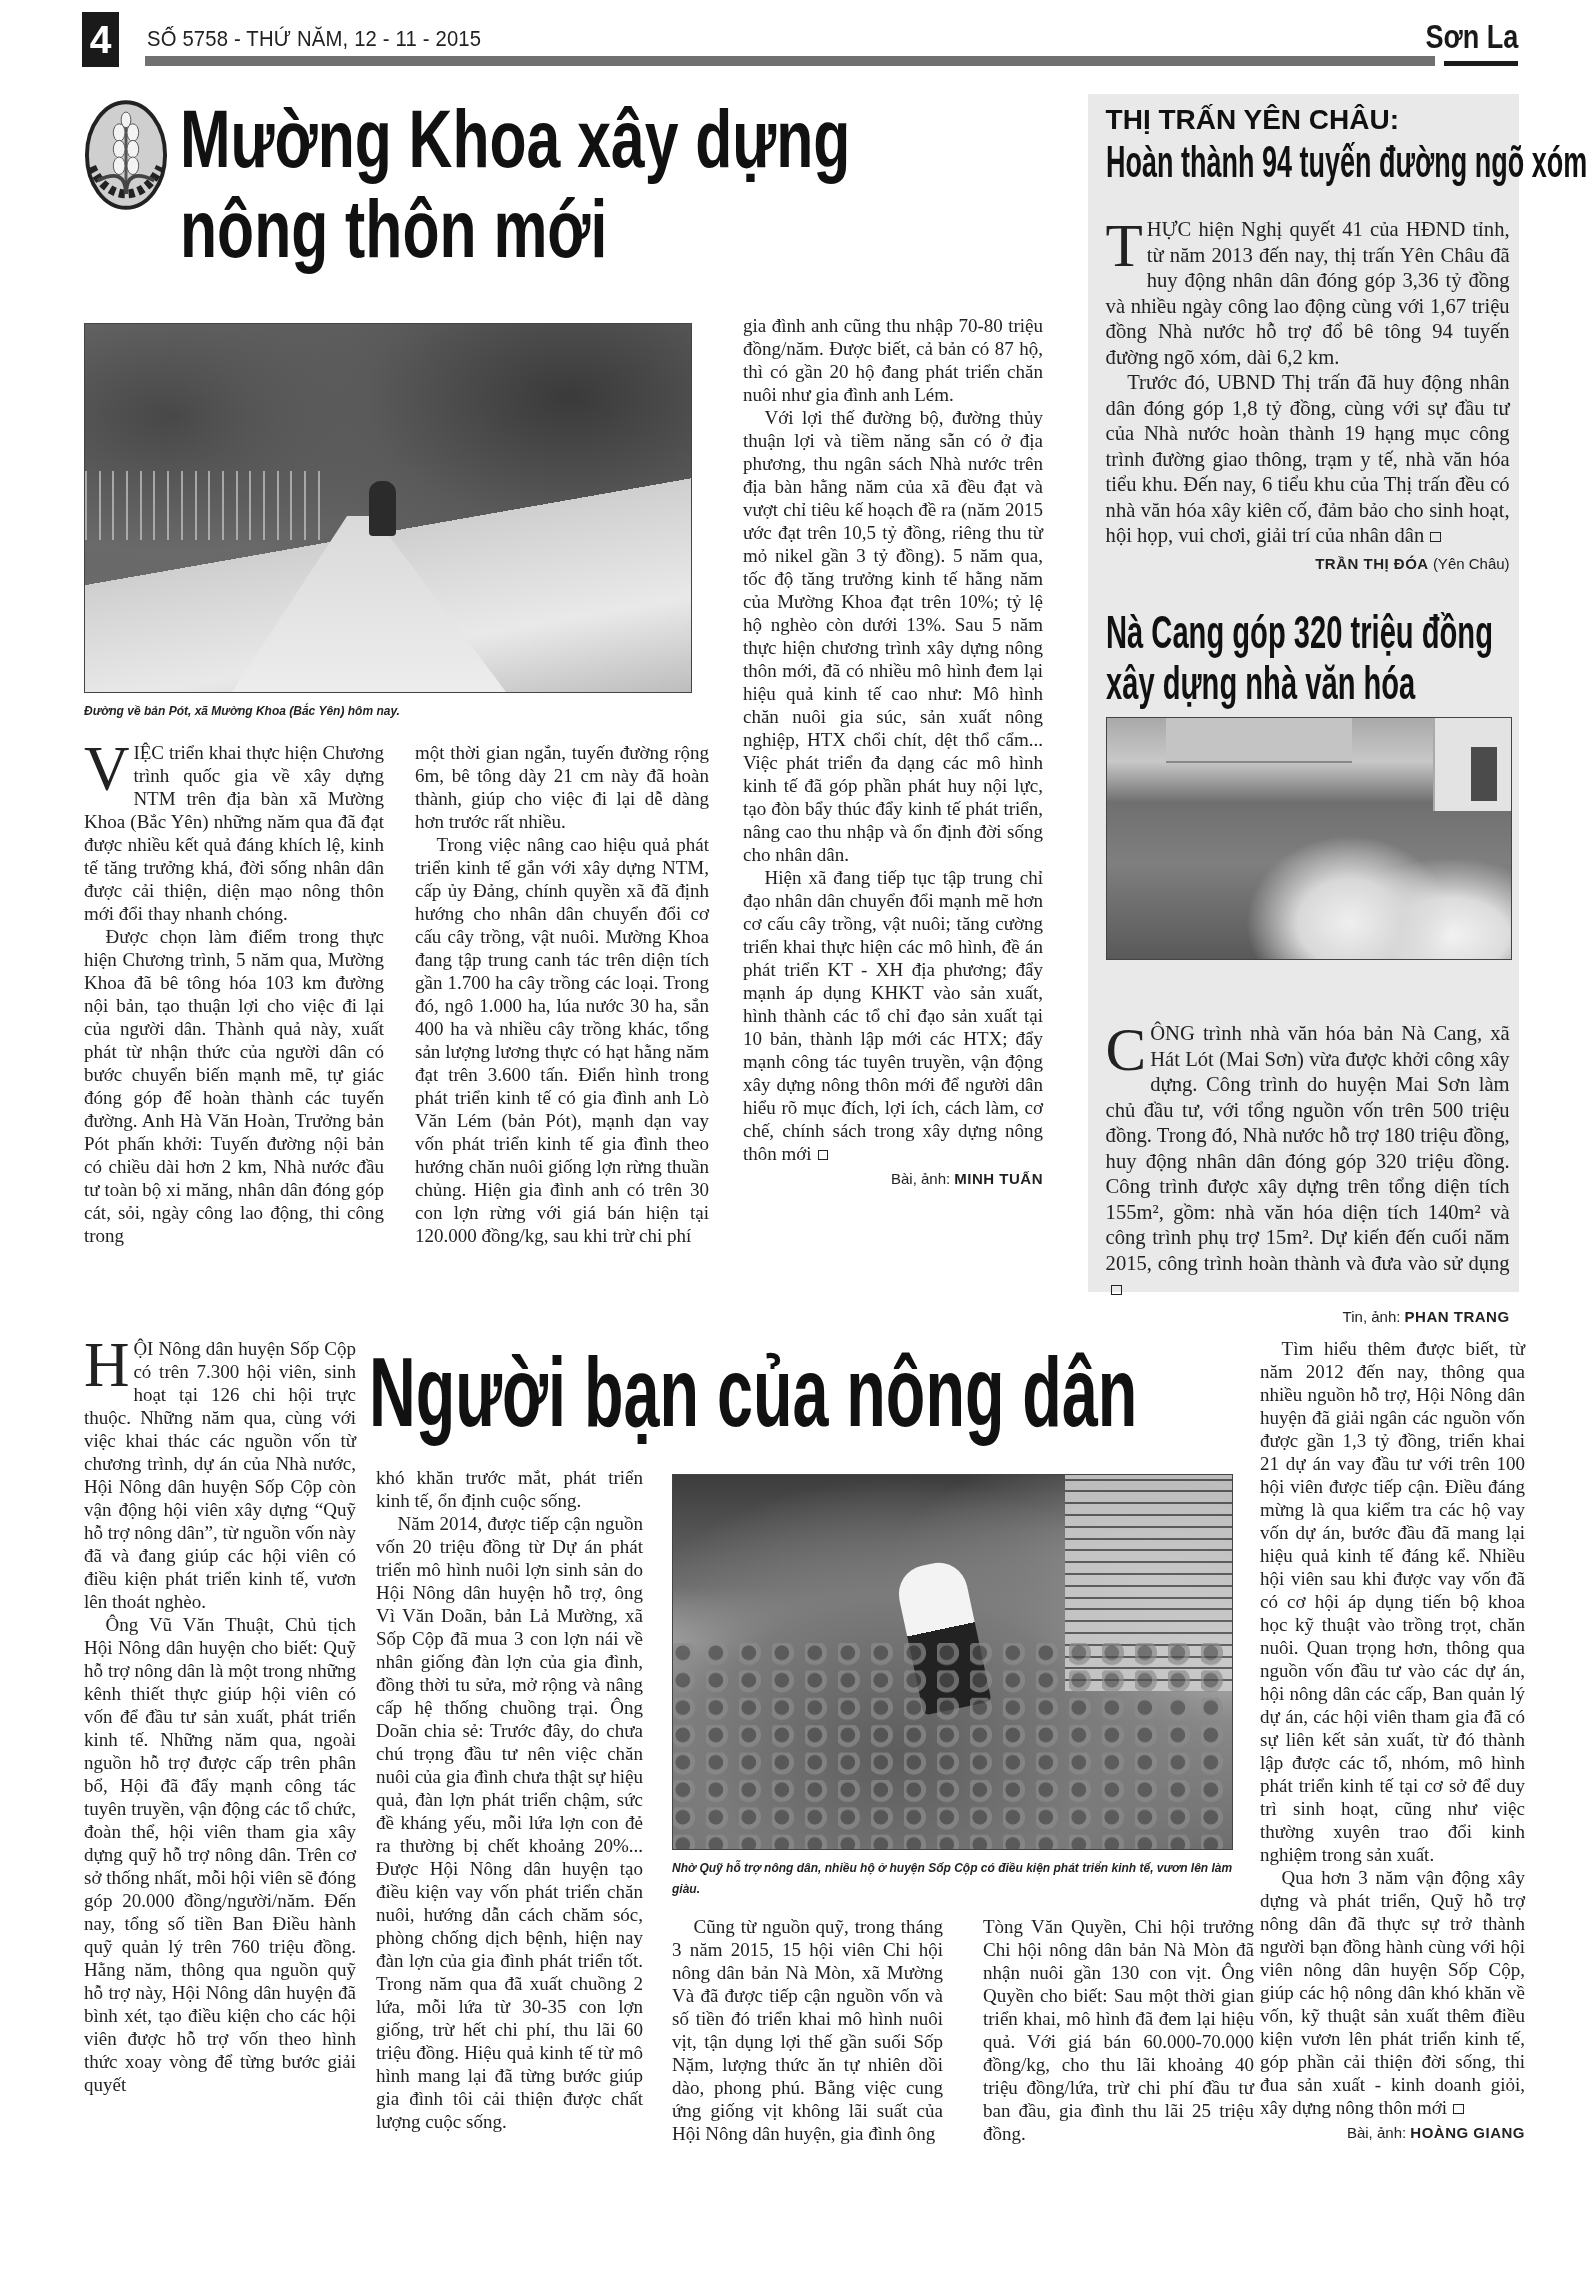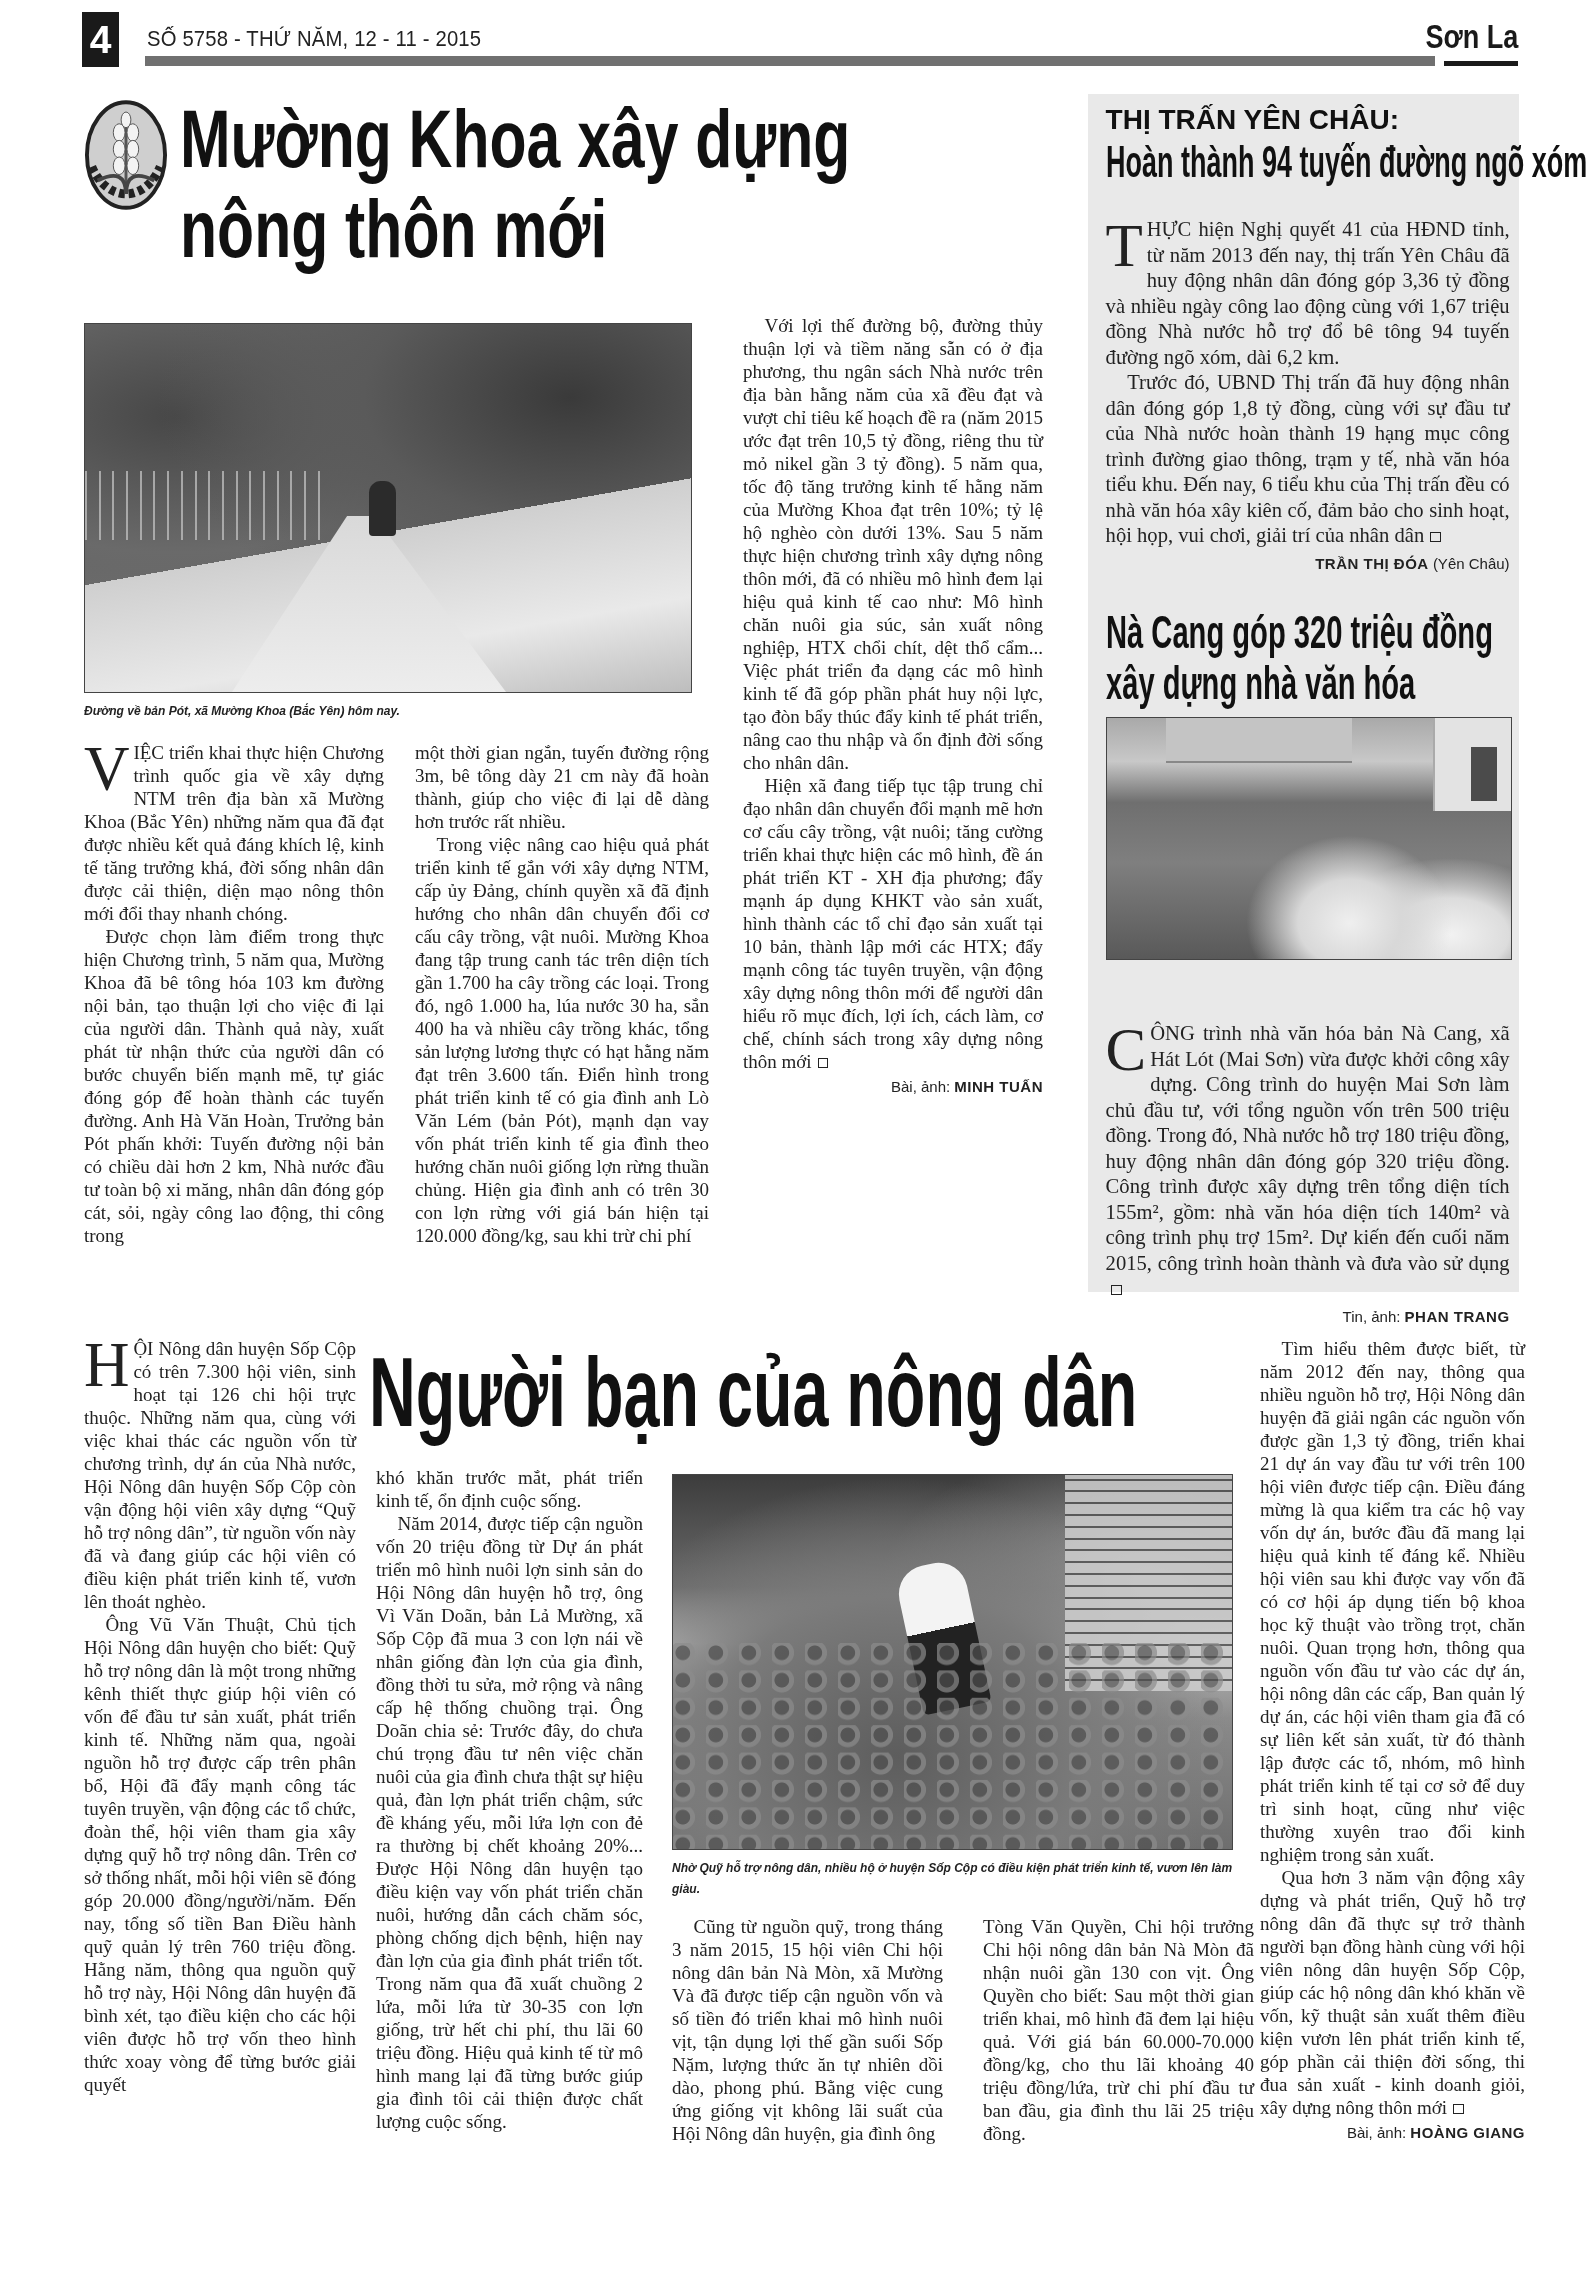--- a/index.html
+++ b/index.html
@@ -100,24 +100,25 @@
   <div class="road-strip"></div>
   <div class="rider"></div>
 </div>
 <div class="caption" style="left:84px; top:701px; width:608px;">Đường về bản Pót, xã Mường Khoa (Bắc Yên) hôm nay.</div>
 
 <div class="body-col" style="left:84px; top:741px; width:300px;">
   <p class="dropcap-p"><span class="dropcap">V</span><span>IỆC triển khai thực hiện Chương trình quốc gia về xây dựng NTM trên địa bàn xã Mường Khoa (Bắc Yên) những năm qua đã đạt được nhiều kết quả đáng khích lệ, kinh tế tăng trưởng khá, đời sống nhân dân được cải thiện, diện mạo nông thôn mới đổi thay nhanh chóng.</span></p>
   <p>Được chọn làm điểm trong thực hiện Chương trình, 5 năm qua, Mường Khoa đã bê tông hóa 103 km đường nội bản, tạo thuận lợi cho việc đi lại của người dân. Thành quả này, xuất phát từ nhận thức của người dân có bước chuyển biến mạnh mẽ, tự giác đóng góp để hoàn thành các tuyến đường. Anh Hà Văn Hoàn, Trưởng bản Pót phấn khởi: Tuyến đường nội bản có chiều dài hơn 2 km, Nhà nước đầu tư toàn bộ xi măng, nhân dân đóng góp cát, sỏi, ngày công lao động, thi công trong</p>
 </div>
 <div class="body-col" style="left:415px; top:741px; width:294px;">
-  <p style="text-indent:0">một thời gian ngắn, tuyến đường rộng 3m, bê tông dày 21 cm này đã hoàn thành, giúp cho việc đi lại dễ dàng hơn trước rất nhiều.</p>
+  <p style="text-indent:0">một thời gian ngắn, tuyến đường rộng 6m, bê tông dày 21 cm này đã hoàn thành, giúp cho việc đi lại dễ dàng hơn trước rất nhiều.</p>
   <p>Trong việc nâng cao hiệu quả phát triển kinh tế gắn với xây dựng NTM, cấp ủy Đảng, chính quyền xã đã định hướng cho nhân dân chuyển đổi cơ cấu cây trồng, vật nuôi. Mường Khoa đang tập trung canh tác trên diện tích gần 1.700 ha cây trồng các loại. Trong đó, ngô 1.000 ha, lúa nước 30 ha, sắn 400 ha và nhiều cây trồng khác, tổng sản lượng lương thực có hạt hằng năm đạt trên 3.600 tấn. Điển hình trong phát triển kinh tế có gia đình anh Lò Văn Lém (bản Pót), mạnh dạn vay vốn phát triển kinh tế gia đình theo hướng chăn nuôi giống lợn rừng thuần chủng. Hiện gia đình anh có trên 30 con lợn rừng với giá bán hiện tại 120.000 đồng/kg, sau khi trừ chi phí</p>
 </div>
 <div class="body-col" style="left:743px; top:314px; width:300px;">
+  <p style="text-indent:0">gia đình anh cũng thu nhập 70-80 triệu đồng/năm. Được biết, cả bản có 87 hộ, thì có gần 20 hộ đang phát triển chăn nuôi như gia đình anh Lém.</p>
   <p>Với lợi thế đường bộ, đường thủy thuận lợi và tiềm năng sẵn có ở địa phương, thu ngân sách Nhà nước trên địa bàn hằng năm của xã đều đạt và vượt chỉ tiêu kế hoạch đề ra (năm 2015 ước đạt trên 10,5 tỷ đồng, riêng thu từ mỏ nikel gần 3 tỷ đồng). 5 năm qua, tốc độ tăng trưởng kinh tế hằng năm của Mường Khoa đạt trên 10%; tỷ lệ hộ nghèo còn dưới 13%. Sau 5 năm thực hiện chương trình xây dựng nông thôn mới, đã có nhiều mô hình đem lại hiệu quả kinh tế cao như: Mô hình chăn nuôi gia súc, sản xuất nông nghiệp, HTX chổi chít, dệt thổ cẩm... Việc phát triển đa dạng các mô hình kinh tế đã góp phần phát huy nội lực, tạo đòn bẩy thúc đẩy kinh tế phát triển, nâng cao thu nhập và ổn định đời sống cho nhân dân.</p>
   <p><span>Hiện xã đang tiếp tục tập trung chỉ đạo nhân dân chuyển đổi mạnh mẽ hơn cơ cấu cây trồng, vật nuôi; tăng cường triển khai thực hiện các mô hình, đề án phát triển KT - XH địa phương; đẩy mạnh áp dụng KHKT vào sản xuất, hình thành các tổ chỉ đạo sản xuất tại 10 bản, thành lập mới các HTX; đẩy mạnh công tác tuyên truyền, vận động xây dựng nông thôn mới để người dân hiểu rõ mục đích, lợi ích, cách làm, cơ chế, chính sách trong xây dựng nông thôn mới</span><span class="endmark"></span></p>
   <p class="byline">
     <span>Bài, ảnh:</span>
     <span class="name">MINH TUẤN</span>
   </p>
 </div>
 
 <div class="sidebar">
   <div class="abs" style="left:17.6px; top:9.8px; font-family:'Liberation Sans',sans-serif; font-weight:bold; font-size:28px; color:#111;">THỊ TRẤN YÊN CHÂU:</div>

